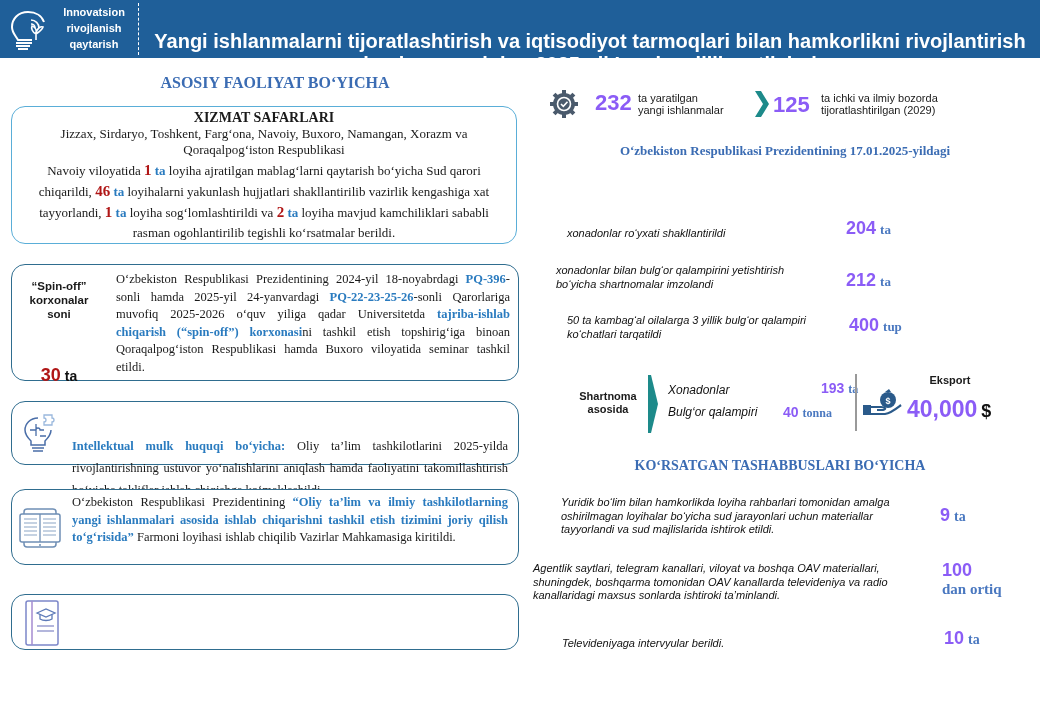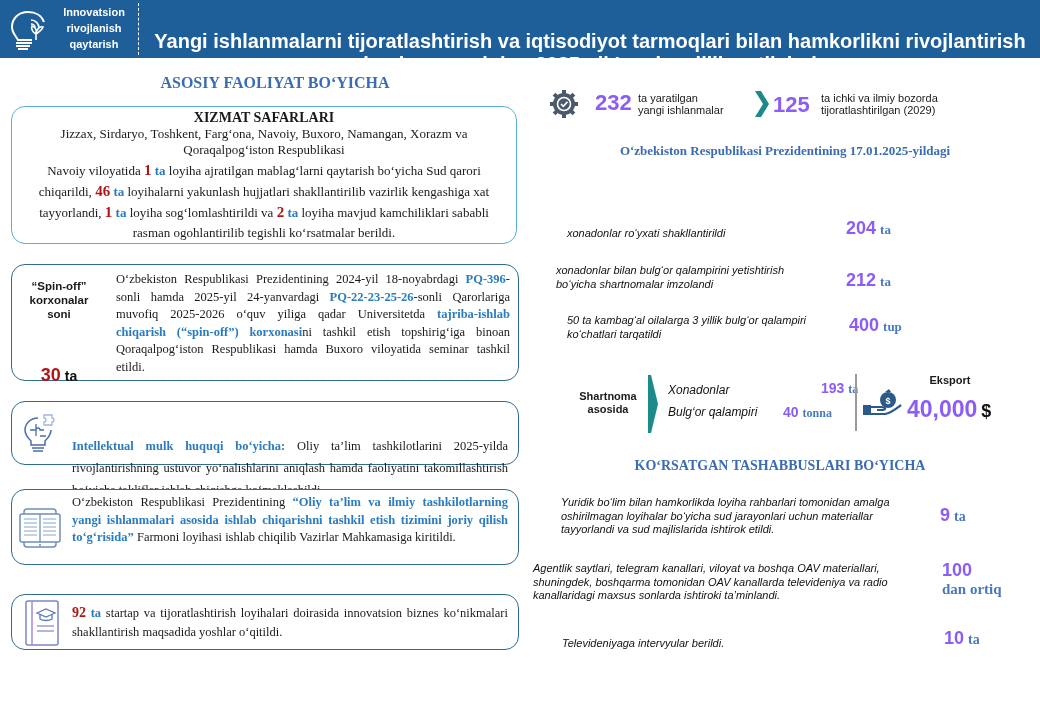--- a/index.html
+++ b/index.html
@@ -100,23 +100,20 @@
 
 <div class="box" style="left:11px; top:594px; width:508px; height:56px;">
   <svg style="position:absolute; left:12px; top:4px; width:36px; height:48px;" viewBox="0 0 36 48">
     <rect x="2" y="2" width="32" height="44" rx="2" fill="none" stroke="#7c86c9" stroke-width="1.5"></rect>
     <line x1="8" y1="2" x2="8" y2="46" stroke="#a58bd1" stroke-width="1.5"></line>
     <path d="M13 14 L22 10 L31 14 L22 18 Z" fill="none" stroke="#5d7ab8" stroke-width="1.3"></path>
     <path d="M16 15.5 L16 20 C19 22 25 22 28 20 L28 15.5" fill="none" stroke="#5d7ab8" stroke-width="1.3"></path>
     <line x1="13" y1="27" x2="30" y2="27" stroke="#8a8fc9" stroke-width="1.3"></line>
     <line x1="13" y1="32" x2="30" y2="32" stroke="#8a8fc9" stroke-width="1.3"></line>
   </svg>
-  <div class="serif justify" style="position:absolute; left:60px; top:8px; width:436px; font-size:12.5px; line-height:19px;">
-    <span class="red" style="font-size:14px;">92</span><span class="blue"> ta</span><span> startap va tijoratlashtirish loyihalari doirasida innovatsion biznes ko‘nikmalari shakllantirish maqsadida yoshlar o‘qitildi.</span>
-  </div>
 </div>
 
 <svg style="position:absolute; left:549px; top:89px; width:30px; height:30px;" viewBox="0 0 30 30">
   <g fill="#4a5a6c">
     <circle cx="15" cy="15" r="11"></circle>
     <rect x="13" y="1" width="4" height="5"></rect>
       <rect x="13" y="24" width="4" height="5"></rect>
     <rect x="1" y="13" width="5" height="4"></rect>
       <rect x="24" y="13" width="5" height="4"></rect>
     <rect x="13" y="1" width="4" height="5" transform="rotate(45 15 15)"></rect>

